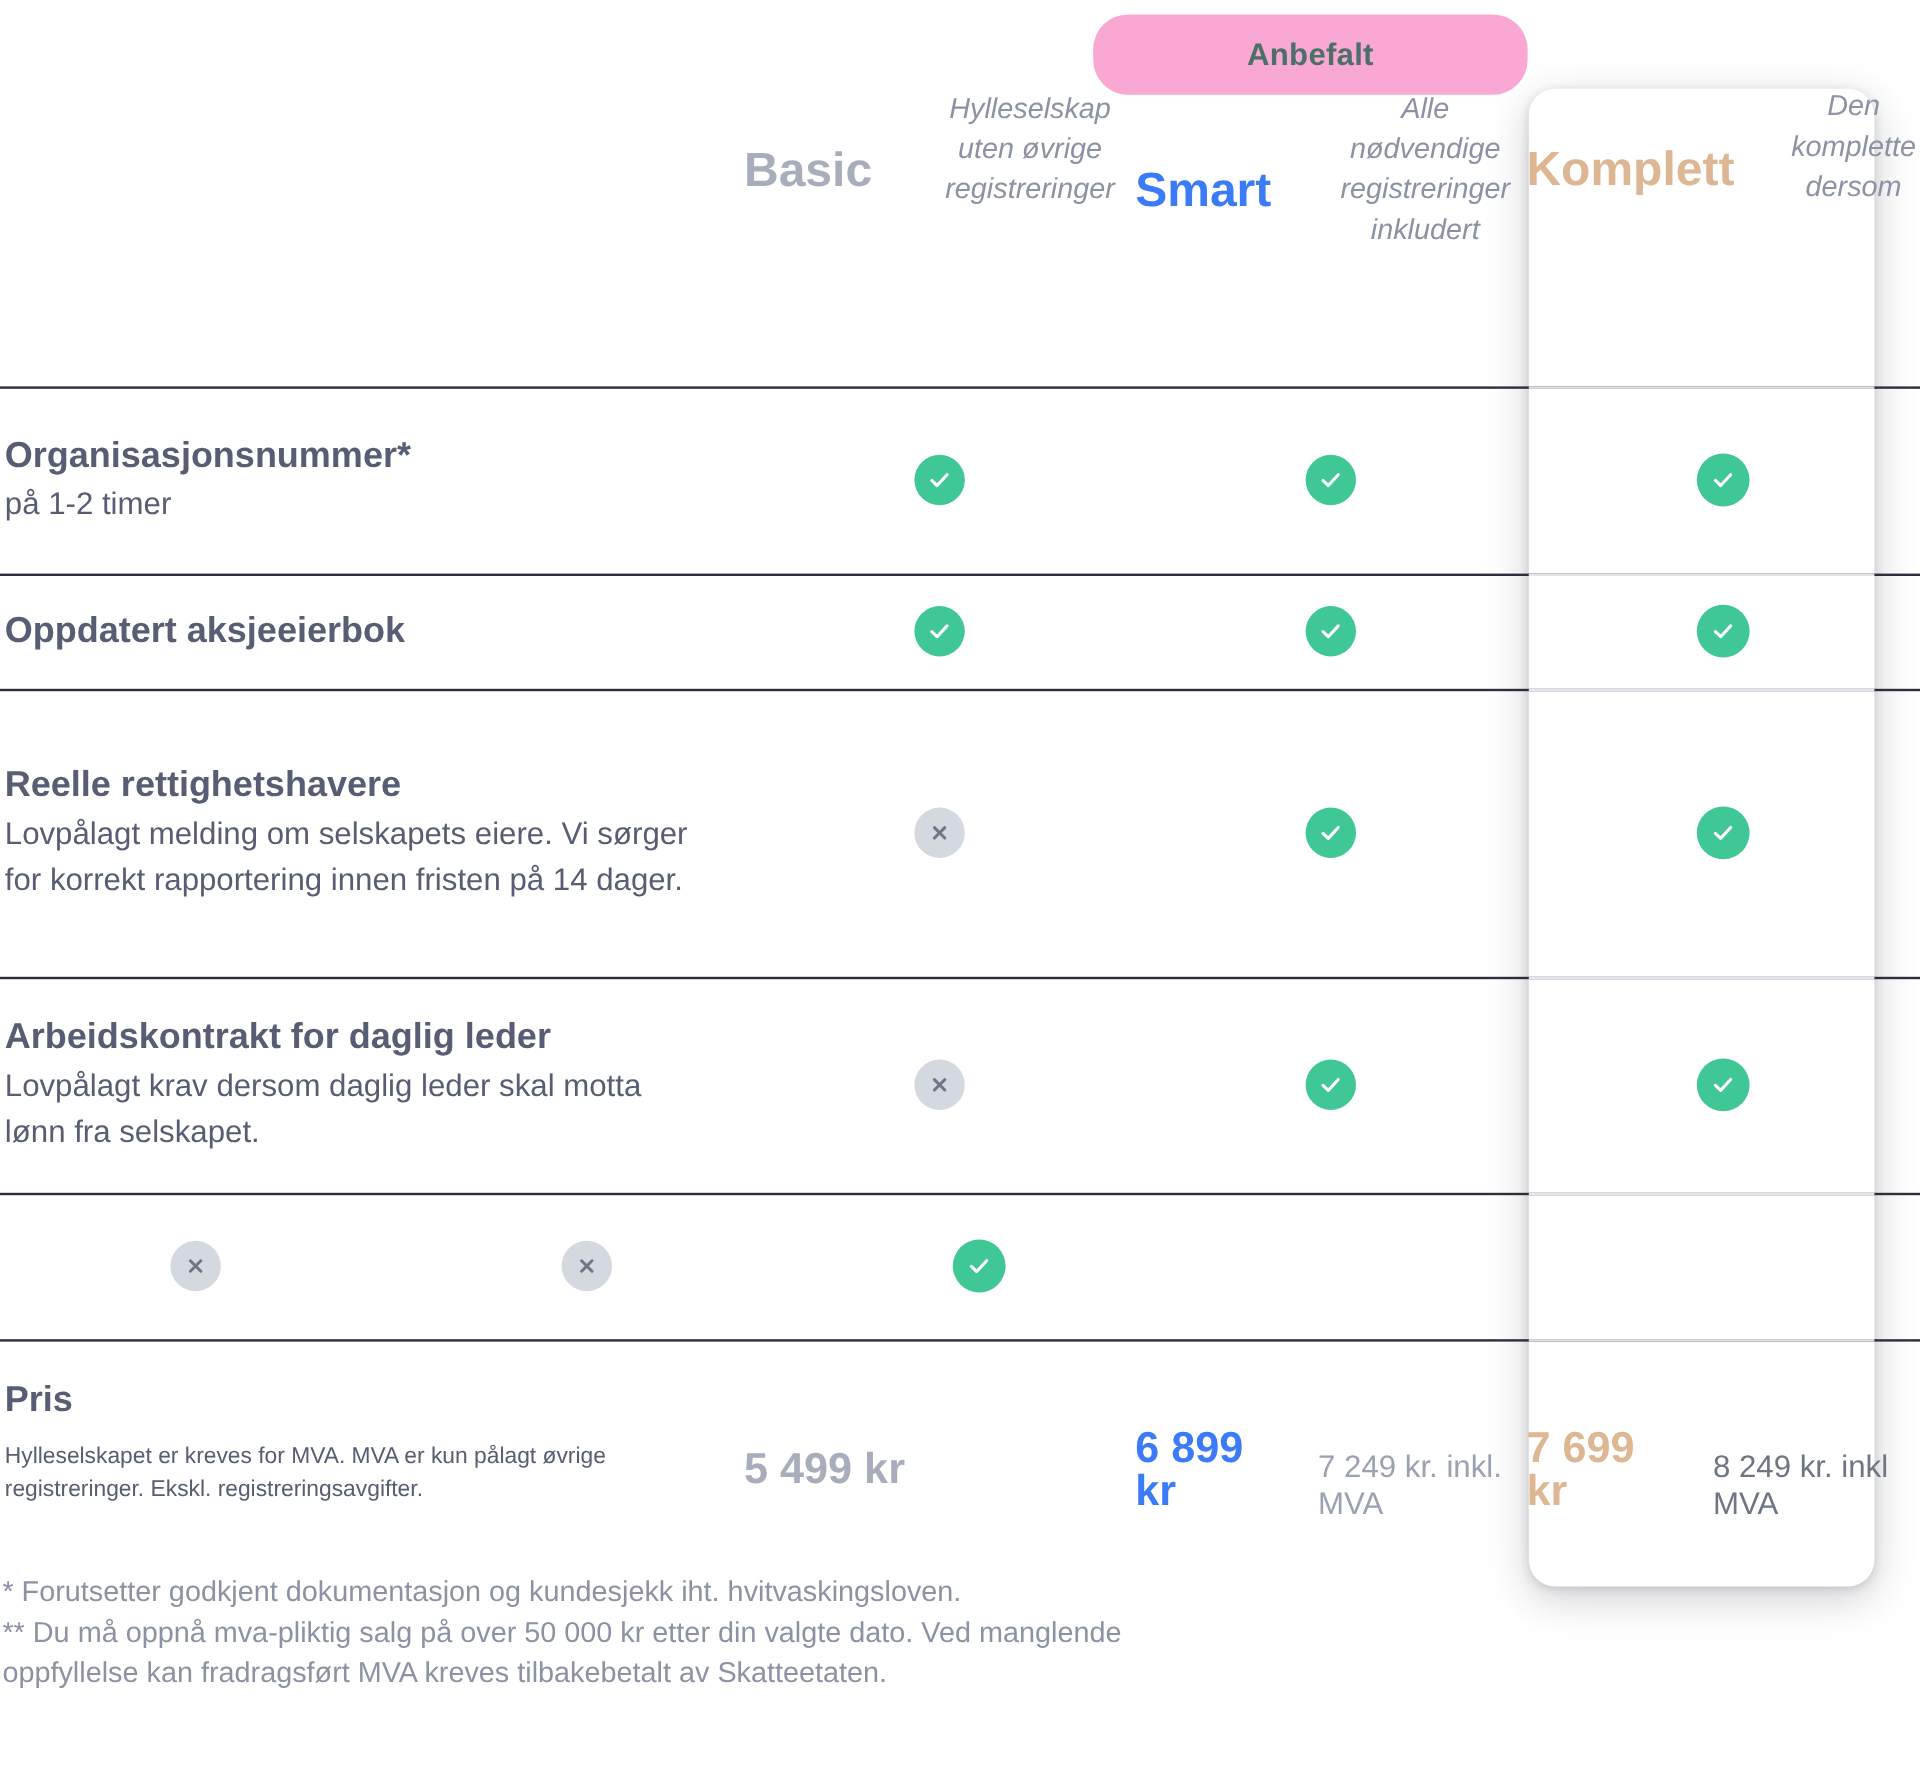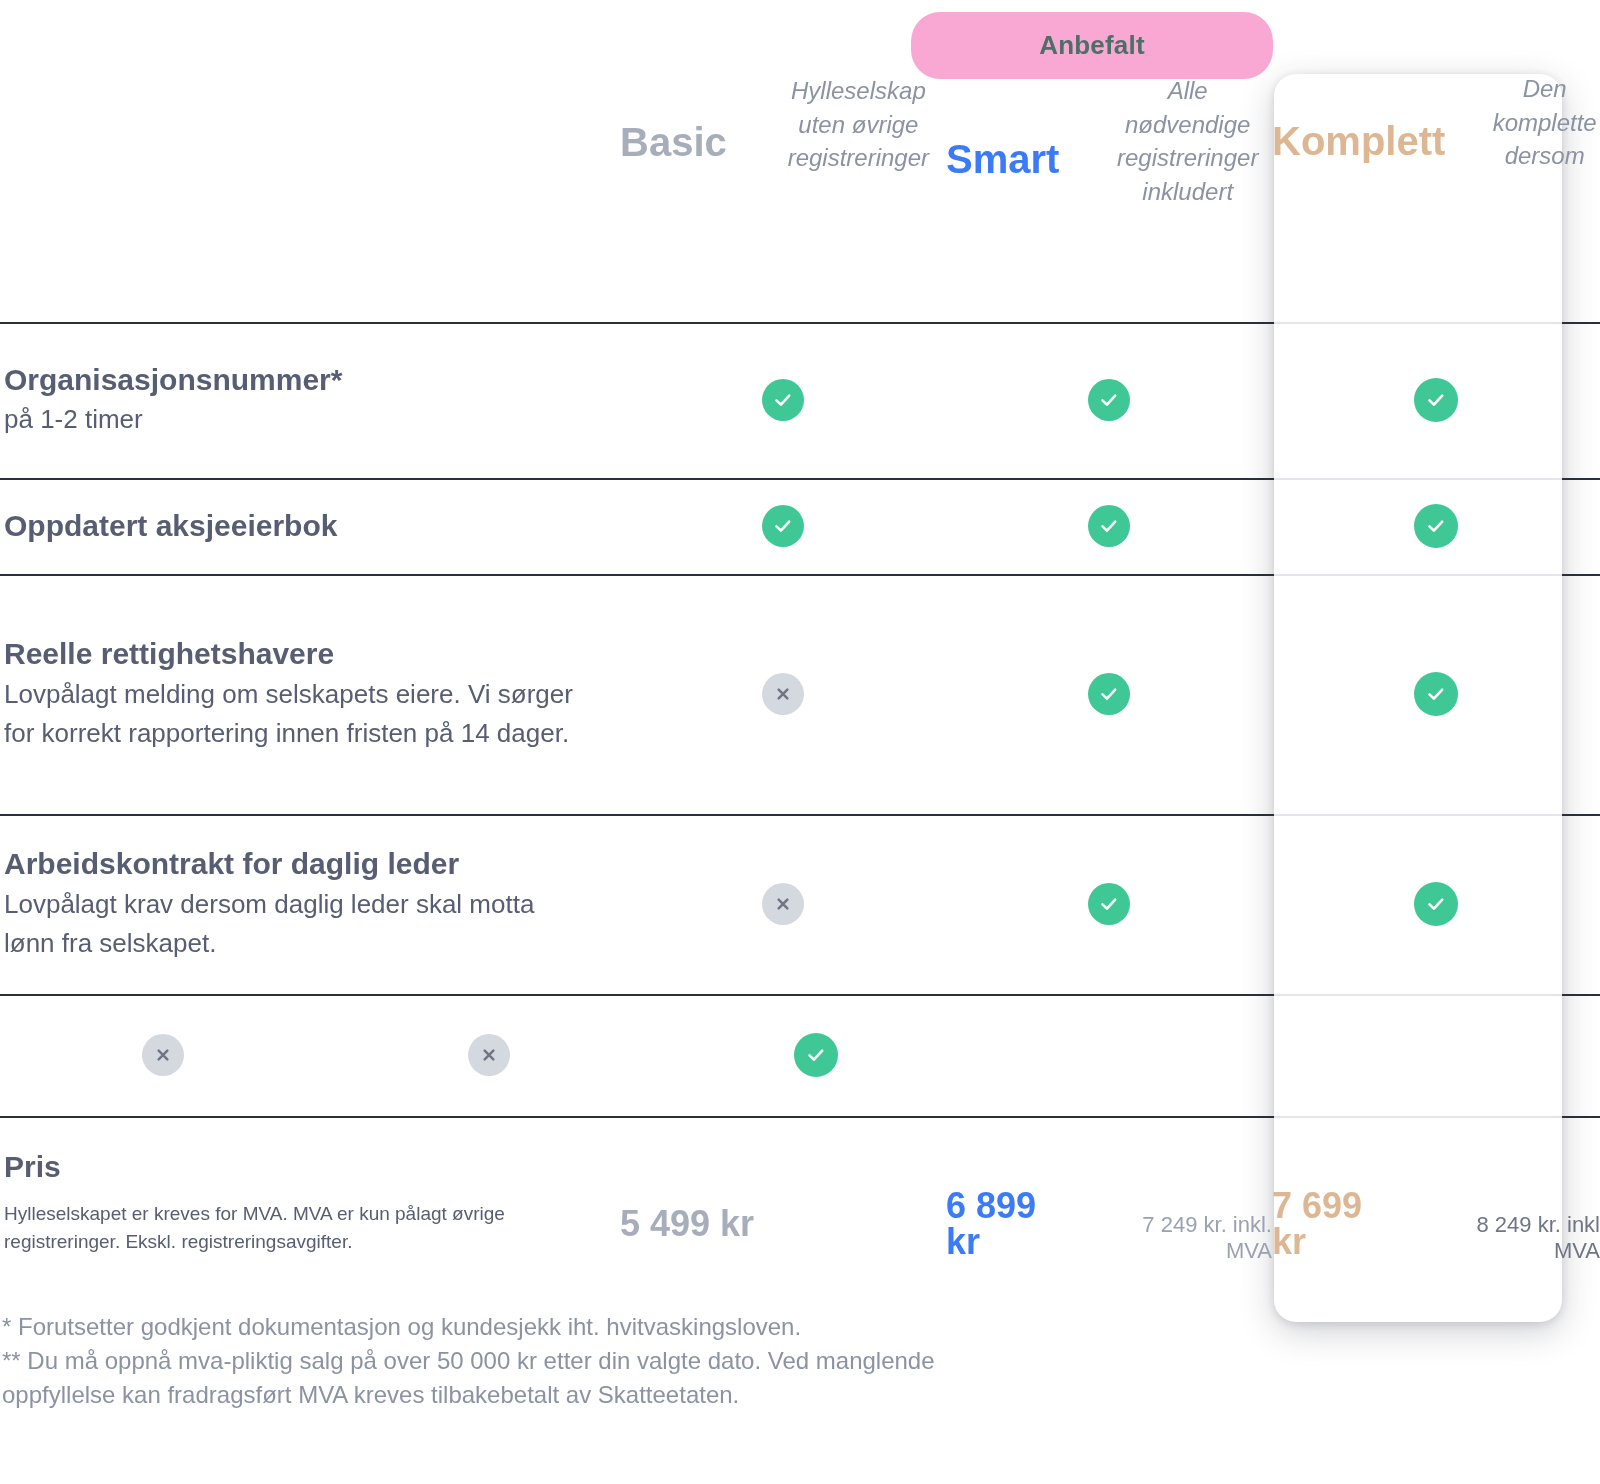--- a/index.html
+++ b/index.html
@@ -176,24 +176,23 @@
   }
   .price-main {
     font-size: 36px;
     font-weight: bold;
     line-height: 1;
   }
   .price-main.basic { color: #a7adba; }
   .price-main.smart { color: #3b7bf7; }
   .price-main.komplett { color: #ddb793; }
   .price-sub {
-    font-size: 22px;
+    font-size: 26px;
     color: #9aa1b0;
     margin-top: 28px;
-    text-align: right;
   }
   .price-sub.komplett { color: #6e7585; }
   .price-sub.empty { visibility: hidden; }
 
   
   .footnotes {
     position: absolute;
     left: 2px;
     top: 1310px;
     width: 1050px;

